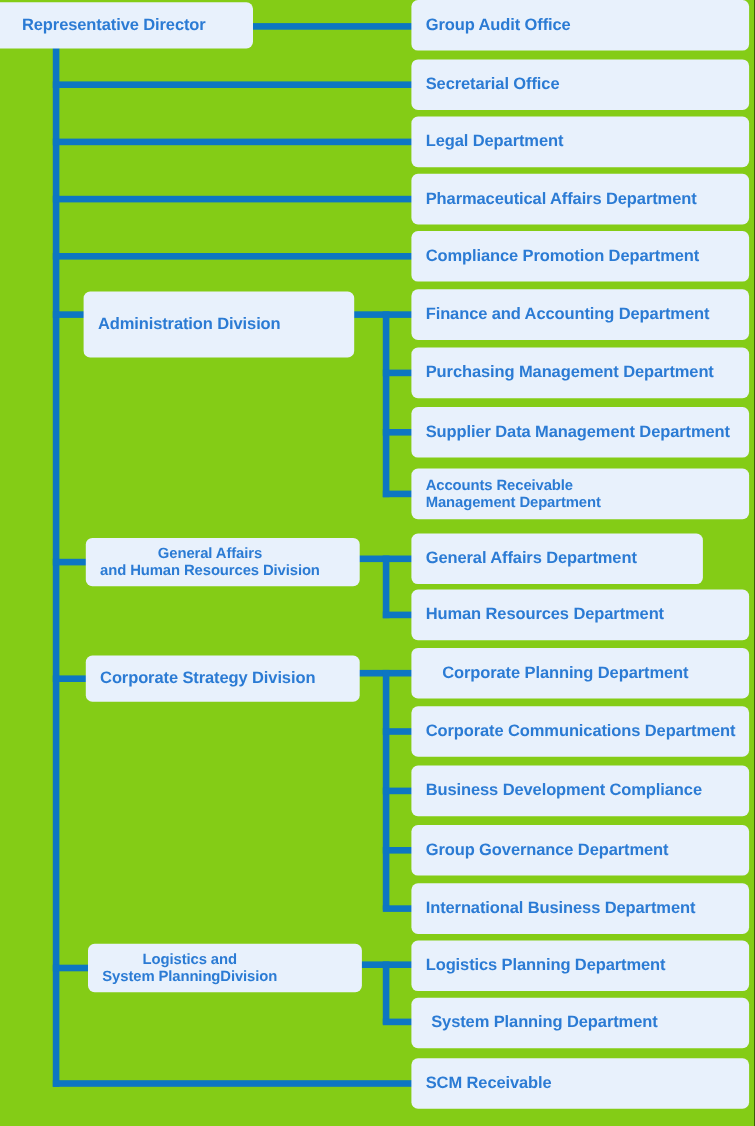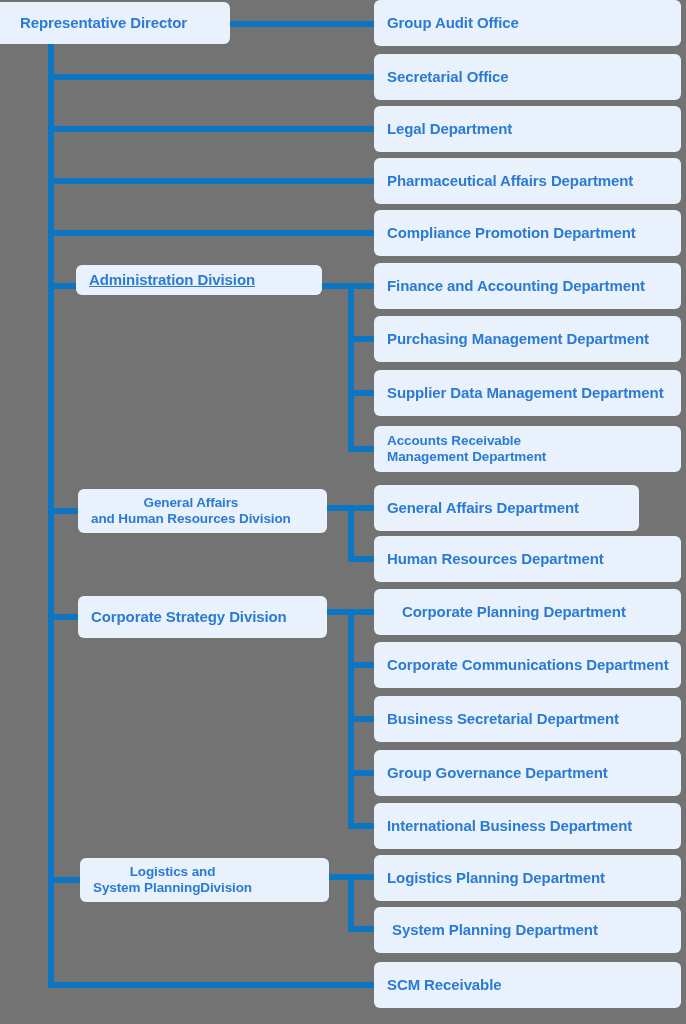--- a/index.html
+++ b/index.html
@@ -4,21 +4,21 @@
 <style>
   html, body {
     margin: 0;
     padding: 0;
     background: #000000;
   }
   #chart-root {
     position: relative;
     width: 686px;
     height: 1024px;
-    background: #737373;
+    background: #84cc16;
     font-family: "Liberation Sans", sans-serif;
     overflow: hidden;
   }
   .node {
     position: absolute;
     background: #e8f1fc;
     border-radius: 6px;
     color: #2b7bd4;
     font-weight: bold;
     font-size: 15px;
@@ -111,21 +111,21 @@
   <div class="node" style="left:374px; top:158px; width:307px; height:46px;">
     <span>Pharmaceutical Affairs Department</span>
   </div>
   <div class="node" style="left:374px; top:210px; width:307px; height:46px;">
     <span>Compliance Promotion Department</span>
   </div>
   <div class="node" style="left:374px; top:962px; width:307px; height:46px;">
     <span>SCM Receivable</span>
   </div>
 
-  <div class="node div-box" style="left:76px; top:265px; width:246px; height:30px;text-decoration:underline;">
+  <div class="node div-box" style="left:76px; top:265px; width:246px; height:60px;">
     <span>Administration Division</span>
   </div>
   <div class="node" style="left:374px; top:263px; width:307px; height:46px;">
     <span>Finance and Accounting Department</span>
   </div>
   <div class="node" style="left:374px; top:316px; width:307px; height:46px;">
     <span>Purchasing Management Department</span>
   </div>
   <div class="node" style="left:374px; top:370px; width:307px; height:46px;">
     <span>Supplier Data Management Department</span>
@@ -149,21 +149,21 @@
   <div class="node div-box" style="left:78px; top:596px; width:249px; height:42px;">
     <span>Corporate Strategy Division</span>
   </div>
   <div class="node" style="left:374px; top:589px; width:307px; height:46px;padding-left:28px;">
     <span>Corporate Planning Department</span>
   </div>
   <div class="node" style="left:374px; top:642px; width:307px; height:46px;align-items:center;">
     <span>Corporate Communications Department</span>
   </div>
   <div class="node" style="left:374px; top:696px; width:307px; height:46px;">
-    <span>Business Secretarial Department</span>
+    <span>Business Development Compliance</span>
   </div>
   <div class="node" style="left:374px; top:750px; width:307px; height:46px;">
     <span>Group Governance Department</span>
   </div>
   <div class="node" style="left:374px; top:803px; width:307px; height:46px;">
     <span>International Business Department</span>
   </div>
 
   <div class="node div-box two-line" style="left:80px; top:858px; width:249px; height:44px;">
     <span>Logistics and

